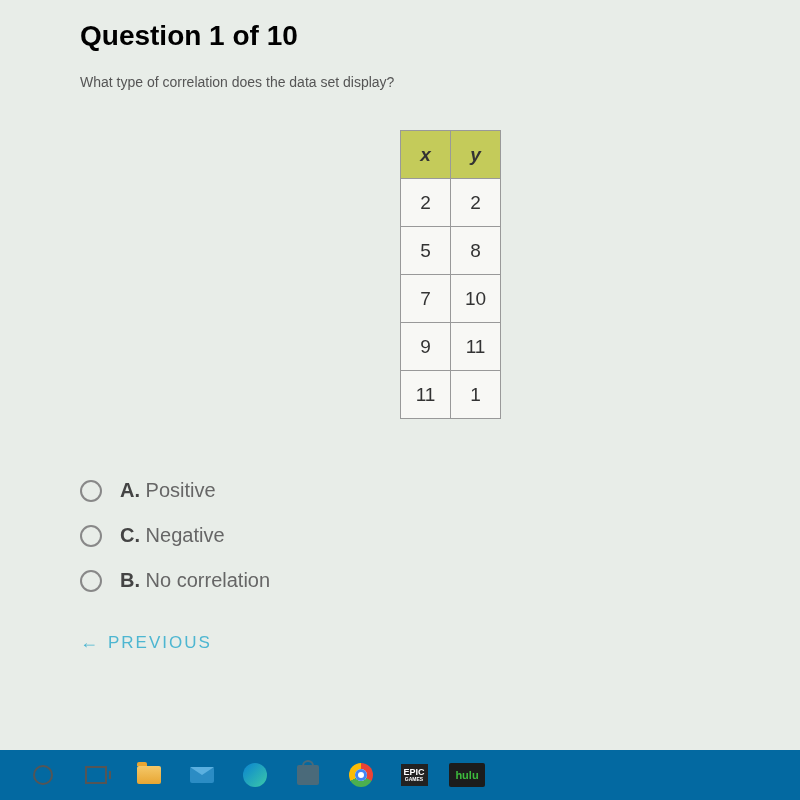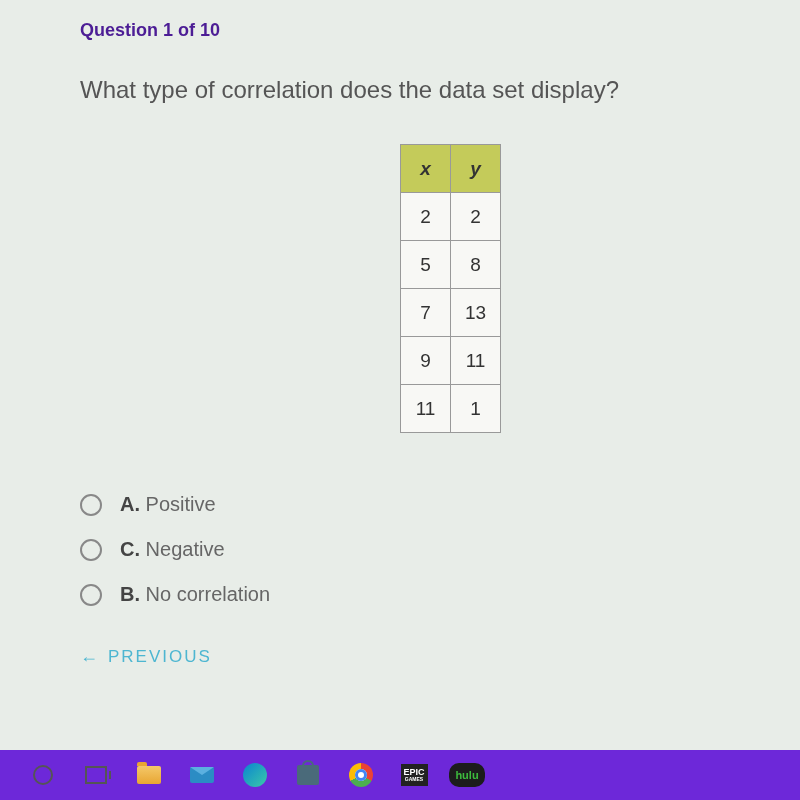--- a/index.html
+++ b/index.html
@@ -8,27 +8,27 @@
       height: 800px;
       background: #e8ede8;
       font-family: Arial, sans-serif;
       position: relative;
       overflow: hidden;
     }
     .content {
       padding: 20px 60px 0 80px;
     }
     .question-header {
-      font-size: 18px;
-      font-weight: bold;
-      color: #4c1d95;
-      margin-bottom: 35px;
+      font-size: 28px;
+      font-weight: bold;
+      color: #000000;
+      margin-bottom: 22px;
     }
     .question-text {
-      font-size: 24px;
+      font-size: 14px;
       color: #555;
       margin-bottom: 40px;
     }
     .data-table {
       border-collapse: collapse;
       margin: 0 auto 60px 320px;
     }
     .data-table th, .data-table td {
       border: 1px solid #999;
       width: 50px;
@@ -81,21 +81,21 @@
     .previous-arrow {
       margin-right: 8px;
       font-size: 18px;
     }
     .taskbar {
       position: absolute;
       bottom: 0;
       left: 0;
       right: 0;
       height: 50px;
-      background: #6d28d9;
+      background: #0369a1;
       display: flex;
       align-items: center;
       padding: 0 30px;
       gap: 27px;
     }
     .taskbar-icon {
       width: 26px;
       height: 26px;
       display: flex;
       align-items: center;
@@ -210,21 +210,21 @@
     .epic-sub {
       font-size: 5px;
       display: block;
     }
     .hulu-badge {
       background: #1c1c1c;
       color: #3dbb3d;
       font-size: 11px;
       font-weight: bold;
       padding: 6px 6px;
-      border-radius: 10px;
+      border-radius: 2px;
     }
   </style>
 </head>
 <body>
 
 <div class="content">
   <div class="question-header">Question 1 of 10</div>
   <div class="question-text">What type of correlation does the data set display?</div>
 
   <table class="data-table">
@@ -238,21 +238,21 @@
       <tr>
         <td>2</td>
         <td>2</td>
       </tr>
       <tr>
         <td>5</td>
         <td>8</td>
       </tr>
       <tr>
         <td>7</td>
-        <td>13</td>
+        <td>10</td>
       </tr>
       <tr>
         <td>9</td>
         <td>11</td>
       </tr>
       <tr>
         <td>11</td>
         <td>1</td>
       </tr>
     </tbody>

